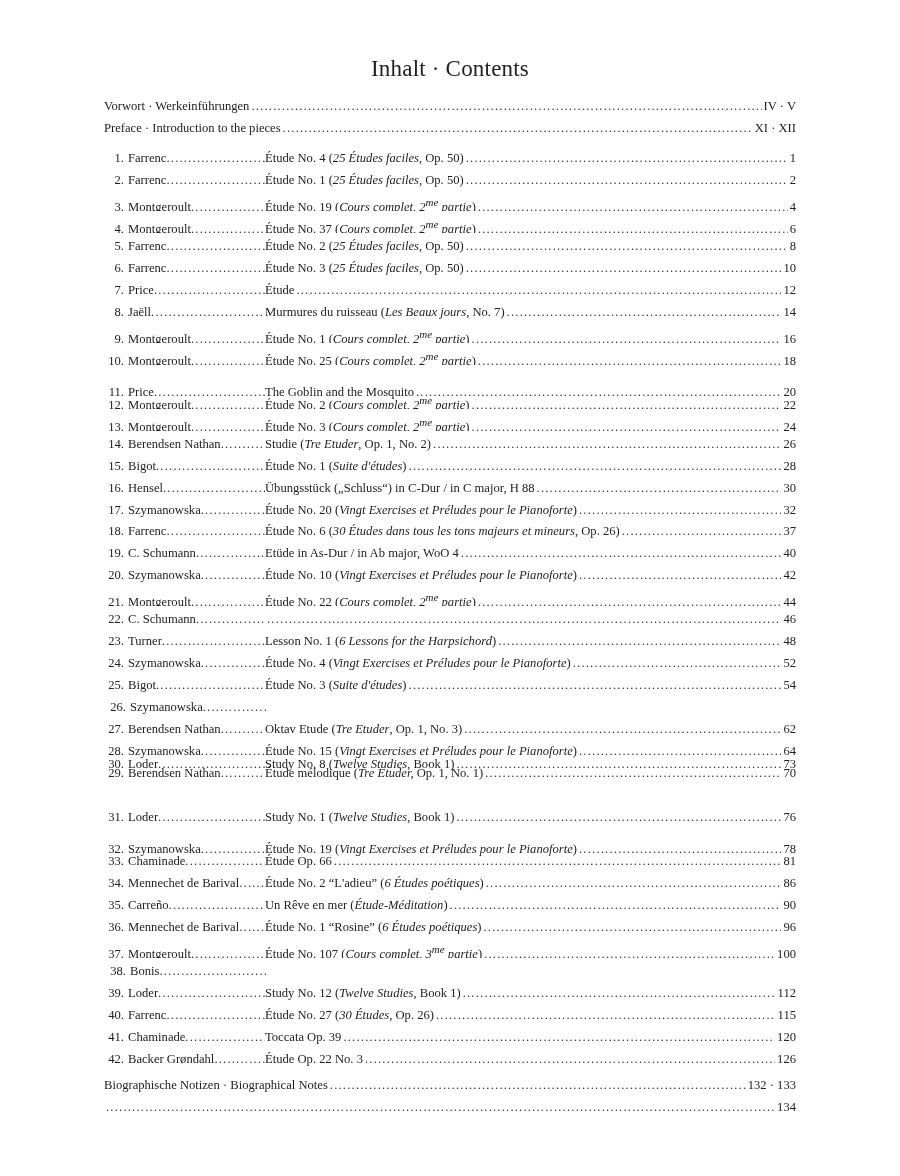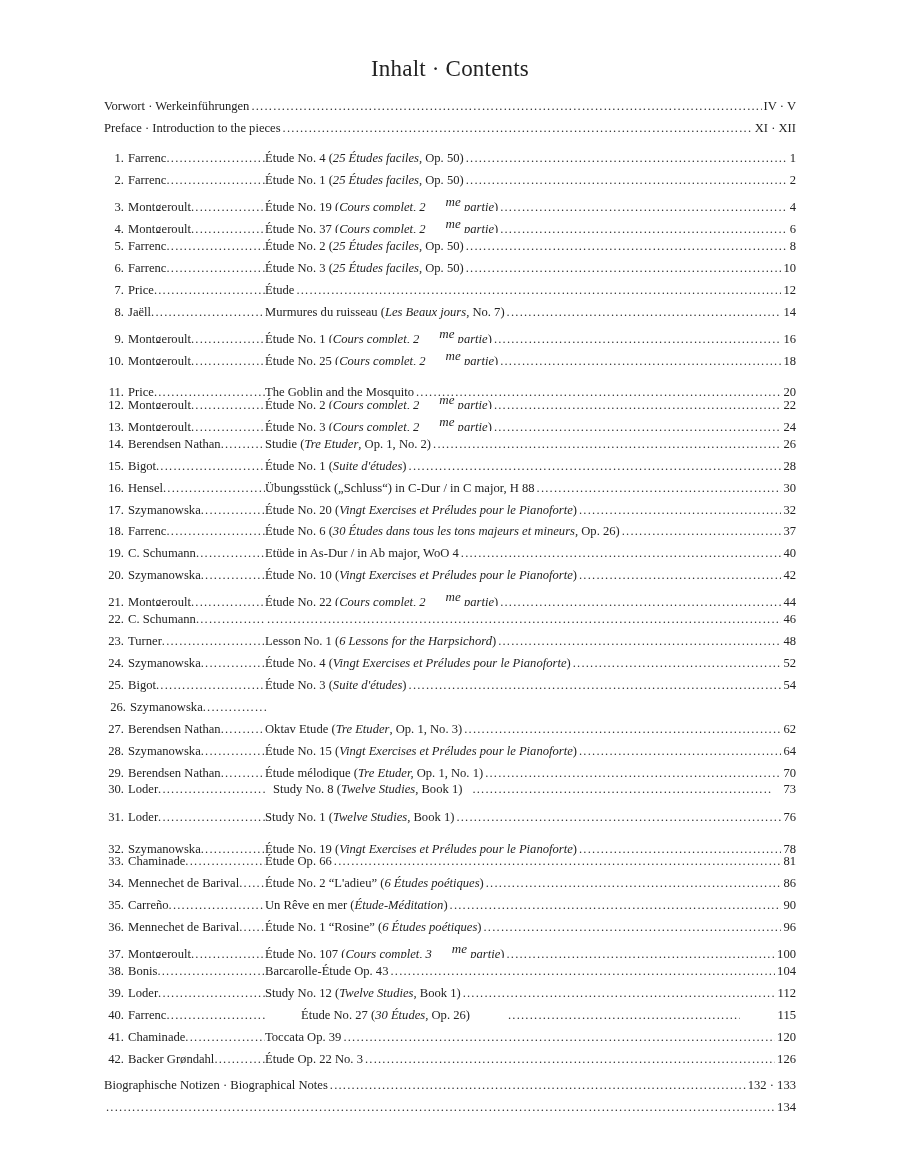--- a/index.html
+++ b/index.html
@@ -13,21 +13,21 @@
   .row .lead { flex:1 1 auto; overflow:hidden; margin:0 2px; color:#333; letter-spacing:1.2px; }
   .row .lead::before { content:"....................................................................................................................................................................................................................................................................................................................."; }
   .row .pg { flex:0 0 auto; text-align:right; }
   .entry .num { display:inline-block; width:20px; text-align:right; flex:0 0 20px; }
   .entry .composer { flex:0 0 auto; margin-left:4px; }
   .entry .cleader { overflow:hidden; color:#333; letter-spacing:1.2px; }
   .entry .cleader::before { content:"........................................................................................................"; }
   .entry .left { display:flex; flex:0 0 161px; width:161px; overflow:hidden; align-items:baseline; }
   .entry .piece { flex:0 0 auto; }
   .entry .piece i { font-style:italic; }
-  sup { font-size:13px; vertical-align:5px; font-style:italic;margin-left:20px; }
+  sup { font-size:11px; vertical-align:5px; font-style:italic; }
 </style>
 </head>
 <body>
 
 <div class="title">Inhalt · Contents</div>
 
 <div class="toc" style="top:0;">
   <div class="row" style="top:97px;">
     <span>Vorwort · Werkeinführungen</span>
     <span class="lead"></span>
@@ -322,21 +322,21 @@
       <div class="row entry" style="top: 764.16px;">
         <span class="left">
           <span class="num">29.</span>
           <span class="composer">Berendsen Nathan</span>
           <span class="cleader"></span>
         </span>
         <span class="piece"><span>Étude mélodique (</span><i>Tre Etuder,</i><span> Op. 1, No. 1)</span></span>
         <span class="lead"></span>
         <span class="pg">70</span>
       </div>
-      <div class="row entry" style="top: 780px; gap: 8px;">
+      <div class="row entry" style="top: 755px;">
         <span class="left">
           <span class="num">30.</span>
           <span class="composer">Loder</span>
           <span class="cleader"></span>
         </span>
         <span class="piece"><span>Study No. 8 (</span><i>Twelve Studies</i><span>, Book 1)</span></span>
         <span class="lead"></span>
         <span class="pg">73</span>
       </div>
       <div class="row entry" style="top: 808.1px;">
@@ -402,41 +402,41 @@
       <div class="row entry" style="top: 939.92px;">
         <span class="left">
           <span class="num">37.</span>
           <span class="composer">Montgeroult</span>
           <span class="cleader"></span>
         </span>
         <span class="piece"><span>Étude No. 107 (</span><i>Cours complet, 3</i><sup>me</sup><i> partie</i><span>)</span></span>
         <span class="lead"></span>
         <span class="pg">100</span>
       </div>
-      <div class="row entry" style="top: 961.89px;">
+      <div class="row entry" style="top: 961.89px; flex-direction: column;">
         <span class="left">
           <span class="num">38.</span>
           <span class="composer">Bonis</span>
           <span class="cleader"></span>
         </span>
         <span class="piece"><span>Barcarolle-Étude Op. 43</span></span>
         <span class="lead"></span>
         <span class="pg">104</span>
       </div>
       <div class="row entry" style="top: 983.86px;">
         <span class="left">
           <span class="num">39.</span>
           <span class="composer">Loder</span>
           <span class="cleader"></span>
         </span>
         <span class="piece"><span>Study No. 12 (</span><i>Twelve Studies</i><span>, Book 1)</span></span>
         <span class="lead"></span>
         <span class="pg">112</span>
       </div>
-      <div class="row entry" style="top: 1005.83px; gap: 36px;">
+      <div class="row entry" style="top: 1005.83px;">
         <span class="left">
           <span class="num">40.</span>
           <span class="composer">Farrenc</span>
           <span class="cleader"></span>
         </span>
         <span class="piece"><span>Étude No. 27 (</span><i>30 Études</i><span>, Op. 26)</span></span>
         <span class="lead"></span>
         <span class="pg">115</span>
       </div>
       <div class="row entry" style="top: 1027.8px;">

